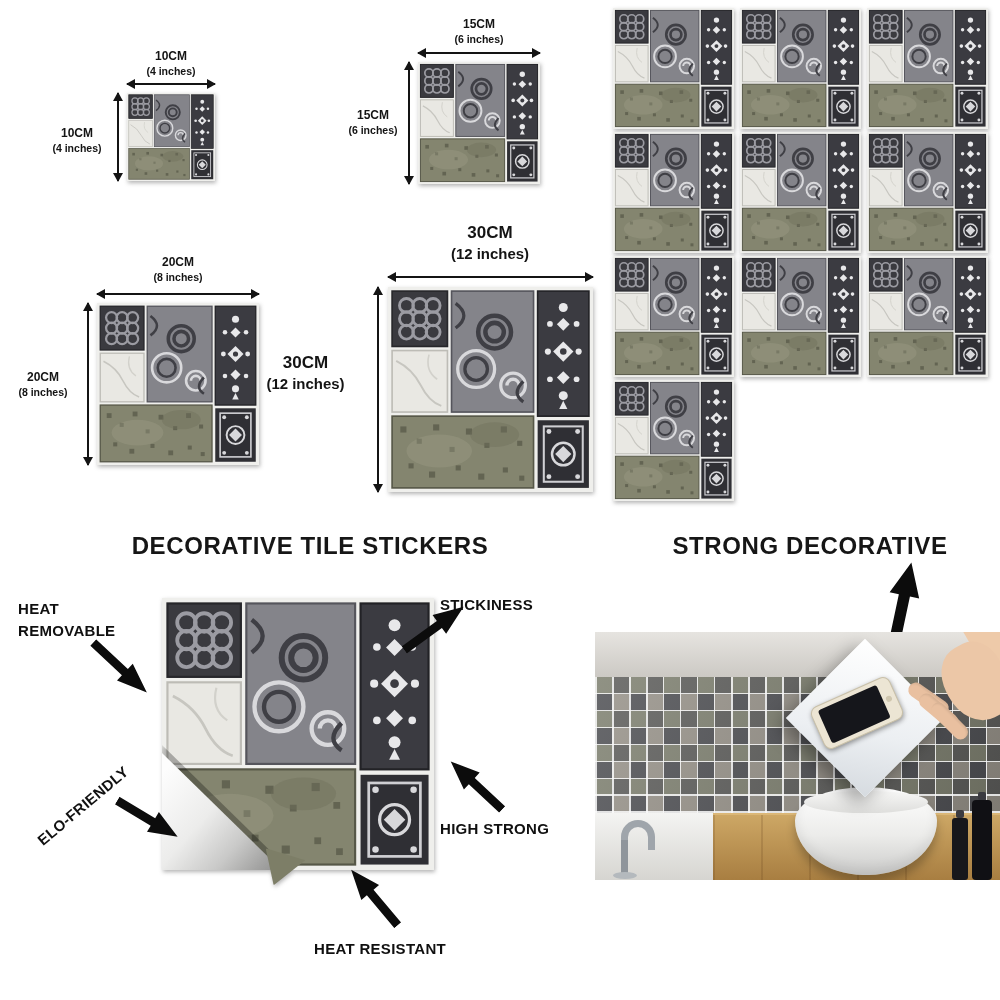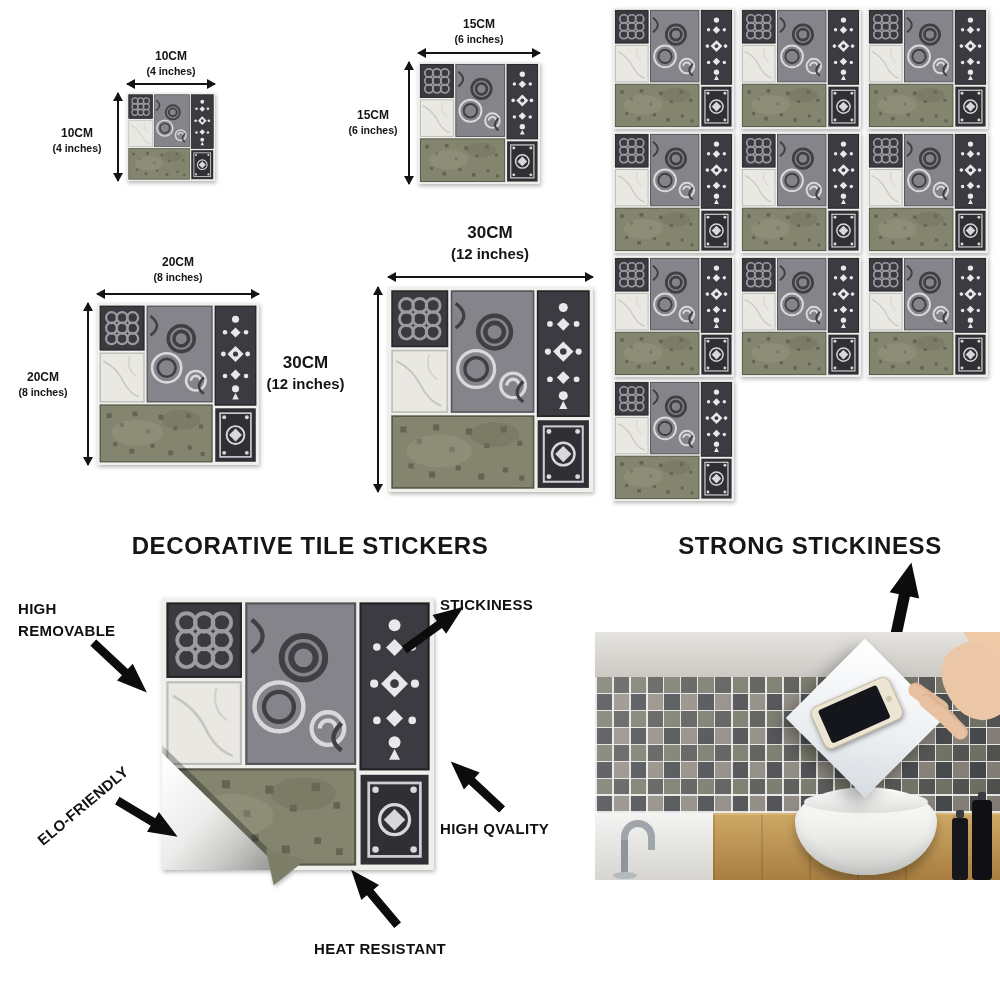--- a/index.html
+++ b/index.html
@@ -295,21 +295,21 @@
 <div class="tile" style="left:162px;top:598px;width:272px;height:272px">
   <svg viewBox="0 0 100 100">
       <use href="#tile"></use>
     </svg>
   <div class="peel-shadow"></div>
   <div class="peel"></div>
   <div class="peel-tip"></div>
 </div>
 
 <div class="feat" style="left:18px;top:598px">
-  <div>HIGH</div>
+  <div>HEAT</div>
   <div>REMOVABLE</div>
 </div>
 <div class="cta-arrow" style="left:83px;top:655px;width:75px;height:26px;transform:rotate(43deg)">
   <svg viewBox="0 0 100 36" preserveAspectRatio="none">
       <use href="#cta"></use>
     </svg>
 </div>
 
 <div class="feat" style="left:440px;top:594px">STICKINESS</div>
 <div class="cta-arrow" style="left:397px;top:615px;width:75px;height:26px;transform:rotate(-36deg)">
@@ -318,35 +318,35 @@
     </svg>
 </div>
 
 <div class="feat" style="left:18px;top:795px;width:130px;transform:rotate(-40deg);text-align:center">ELO-FRIENDLY</div>
 <div class="cta-arrow" style="left:112px;top:806px;width:72px;height:26px;transform:rotate(31deg)">
   <svg viewBox="0 0 100 36" preserveAspectRatio="none">
       <use href="#cta"></use>
     </svg>
 </div>
 
-<div class="feat" style="left:440px;top:818px">HIGH QVALITY</div>
+<div class="feat" style="left:440px;top:818px">HIGH STRONG</div>
 <div class="cta-arrow" style="left:440px;top:772px;width:72px;height:26px;transform:rotate(-137deg)">
   <svg viewBox="0 0 100 36" preserveAspectRatio="none">
       <use href="#cta"></use>
     </svg>
 </div>
 
 <div class="feat" style="left:285px;top:938px;width:190px;text-align:center">HEAT RESISTANT</div>
 <div class="cta-arrow" style="left:337px;top:884px;width:74px;height:26px;transform:rotate(-130deg)">
   <svg viewBox="0 0 100 36" preserveAspectRatio="none">
       <use href="#cta"></use>
     </svg>
 </div>
 
-<div class="title" style="left:620px;top:532px;width:380px">STRONG STICKINESS</div>
+<div class="title" style="left:620px;top:532px;width:380px">STRONG DECORATIVE</div>
 
 <div class="cta-arrow" style="left:861px;top:585px;width:84px;height:34px;transform:rotate(-78deg)">
   <svg viewBox="0 0 100 36" preserveAspectRatio="none">
       <use href="#cta"></use>
     </svg>
 </div>
 
 <div class="photo" style="left:595px;top:632px;width:405px;height:248px">
   <div class="wall"></div>
   <div class="mosaic"></div>

